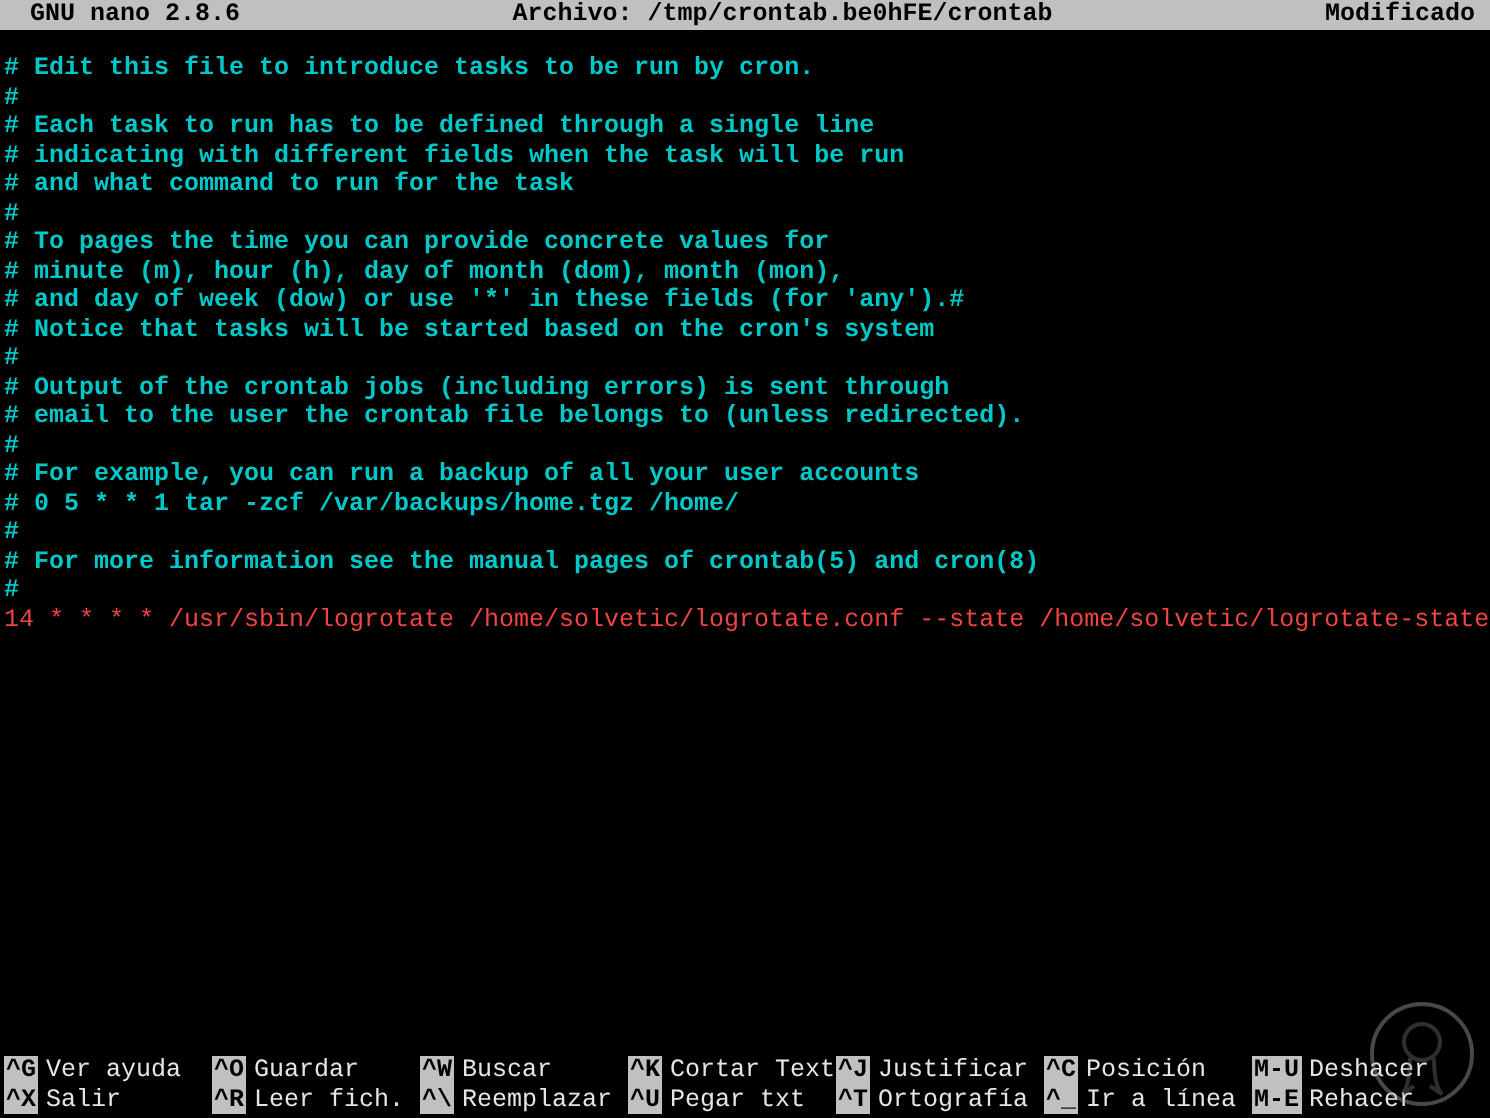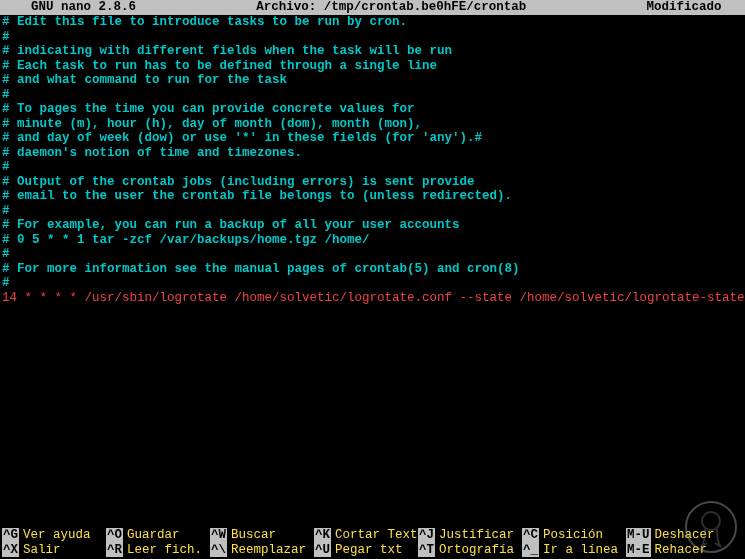--- a/index.html
+++ b/index.html
@@ -11,30 +11,30 @@
     font-family: "Courier New", monospace;
     font-size: 12.5px;
     line-height: 14.5px;
     overflow: hidden;
   }
   .titlebar {
     background: #c0c0c0;
     color: #000;
     display: flex;
     justify-content: space-between;
-    padding: 0 16px;
+    padding: 0 0;
     font-weight: bold;
     height: 15px;
     align-items: center;
   }
   .titlebar .left, .titlebar .center, .titlebar .right {
     white-space: pre;
   }
   .content {
-    padding: 0 2px;
+    padding: 12px 2px;
   }
   .line {
     white-space: pre;
     min-height: 14.5px;
   }
   .cyan { color: #00c8c8; font-weight: bold; }
   .whitebright { color: #ef4444; }
   .shortcuts {
     position: absolute;
     bottom: 2px;
@@ -50,21 +50,21 @@
     display: flex;
     width: 104px;
   }
   .key {
     background: #c0c0c0;
     color: #000;
     padding: 0 1px;
     font-weight: bold;
   }
   .desc {
-    color: #fde047;
+    color: #e5e5e5;
     padding-left: 4px;
   }
   .watermark {
     position: absolute;
     right: 8px;
     bottom: 6px;
     width: 48px;
     height: 48px;
     border: 2px solid rgba(180,180,180,0.4);
     border-radius: 50%;
@@ -80,30 +80,30 @@
 
 <div class="titlebar">
   <span class="left">  GNU nano 2.8.6</span>
   <span class="center">Archivo: /tmp/crontab.be0hFE/crontab</span>
   <span class="right">Modificado </span>
 </div>
 
 <div class="content" id="content">
     <div class="line cyan"># Edit this file to introduce tasks to be run by cron.</div>
     <div class="line cyan">#</div>
+    <div class="line cyan"># Each task to run has to be defined through a single line</div>
     <div class="line cyan"># indicating with different fields when the task will be run</div>
-    <div class="line cyan"># Each task to run has to be defined through a single line</div>
     <div class="line cyan"># and what command to run for the task</div>
     <div class="line cyan">#</div>
     <div class="line cyan"># To pages the time you can provide concrete values for</div>
     <div class="line cyan"># minute (m), hour (h), day of month (dom), month (mon),</div>
     <div class="line cyan"># and day of week (dow) or use '*' in these fields (for 'any').#</div>
-    <div class="line cyan"># daemon's notion of time and timezones.</div>
+    <div class="line cyan"># Notice that tasks will be started based on the cron's system</div>
     <div class="line cyan">#</div>
-    <div class="line cyan"># Output of the crontab jobs (including errors) is sent provide</div>
+    <div class="line cyan"># Output of the crontab jobs (including errors) is sent through</div>
     <div class="line cyan"># email to the user the crontab file belongs to (unless redirected).</div>
     <div class="line cyan">#</div>
     <div class="line cyan"># For example, you can run a backup of all your user accounts</div>
     <div class="line cyan"># 0 5 * * 1 tar -zcf /var/backups/home.tgz /home/</div>
     <div class="line cyan">#</div>
     <div class="line cyan"># For more information see the manual pages of crontab(5) and cron(8)</div>
     <div class="line cyan">#</div>
     <div class="line whitebright">14 * * * * /usr/sbin/logrotate /home/solvetic/logrotate.conf --state /home/solvetic/logrotate-state</div>
   </div>
 

